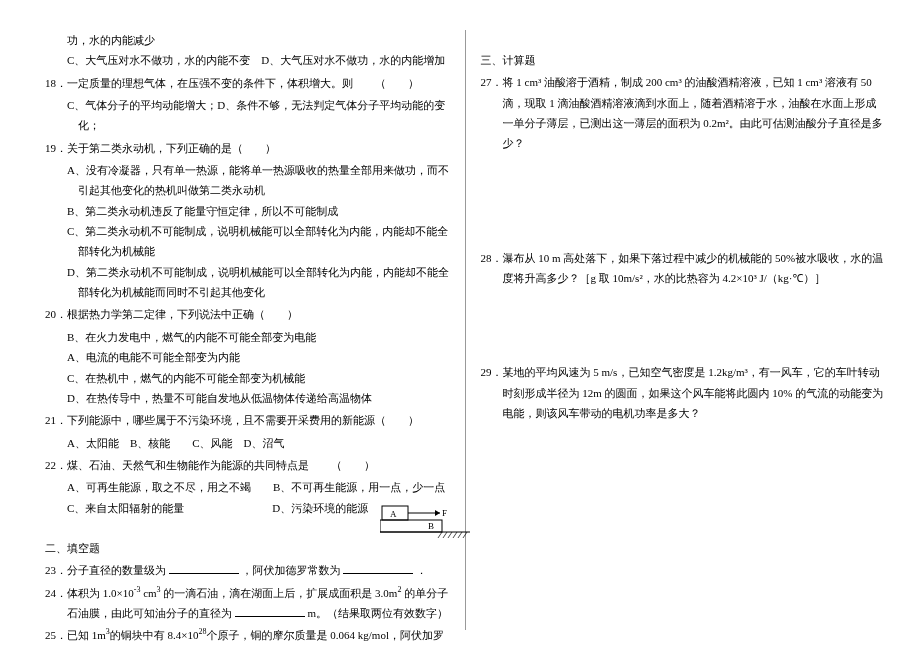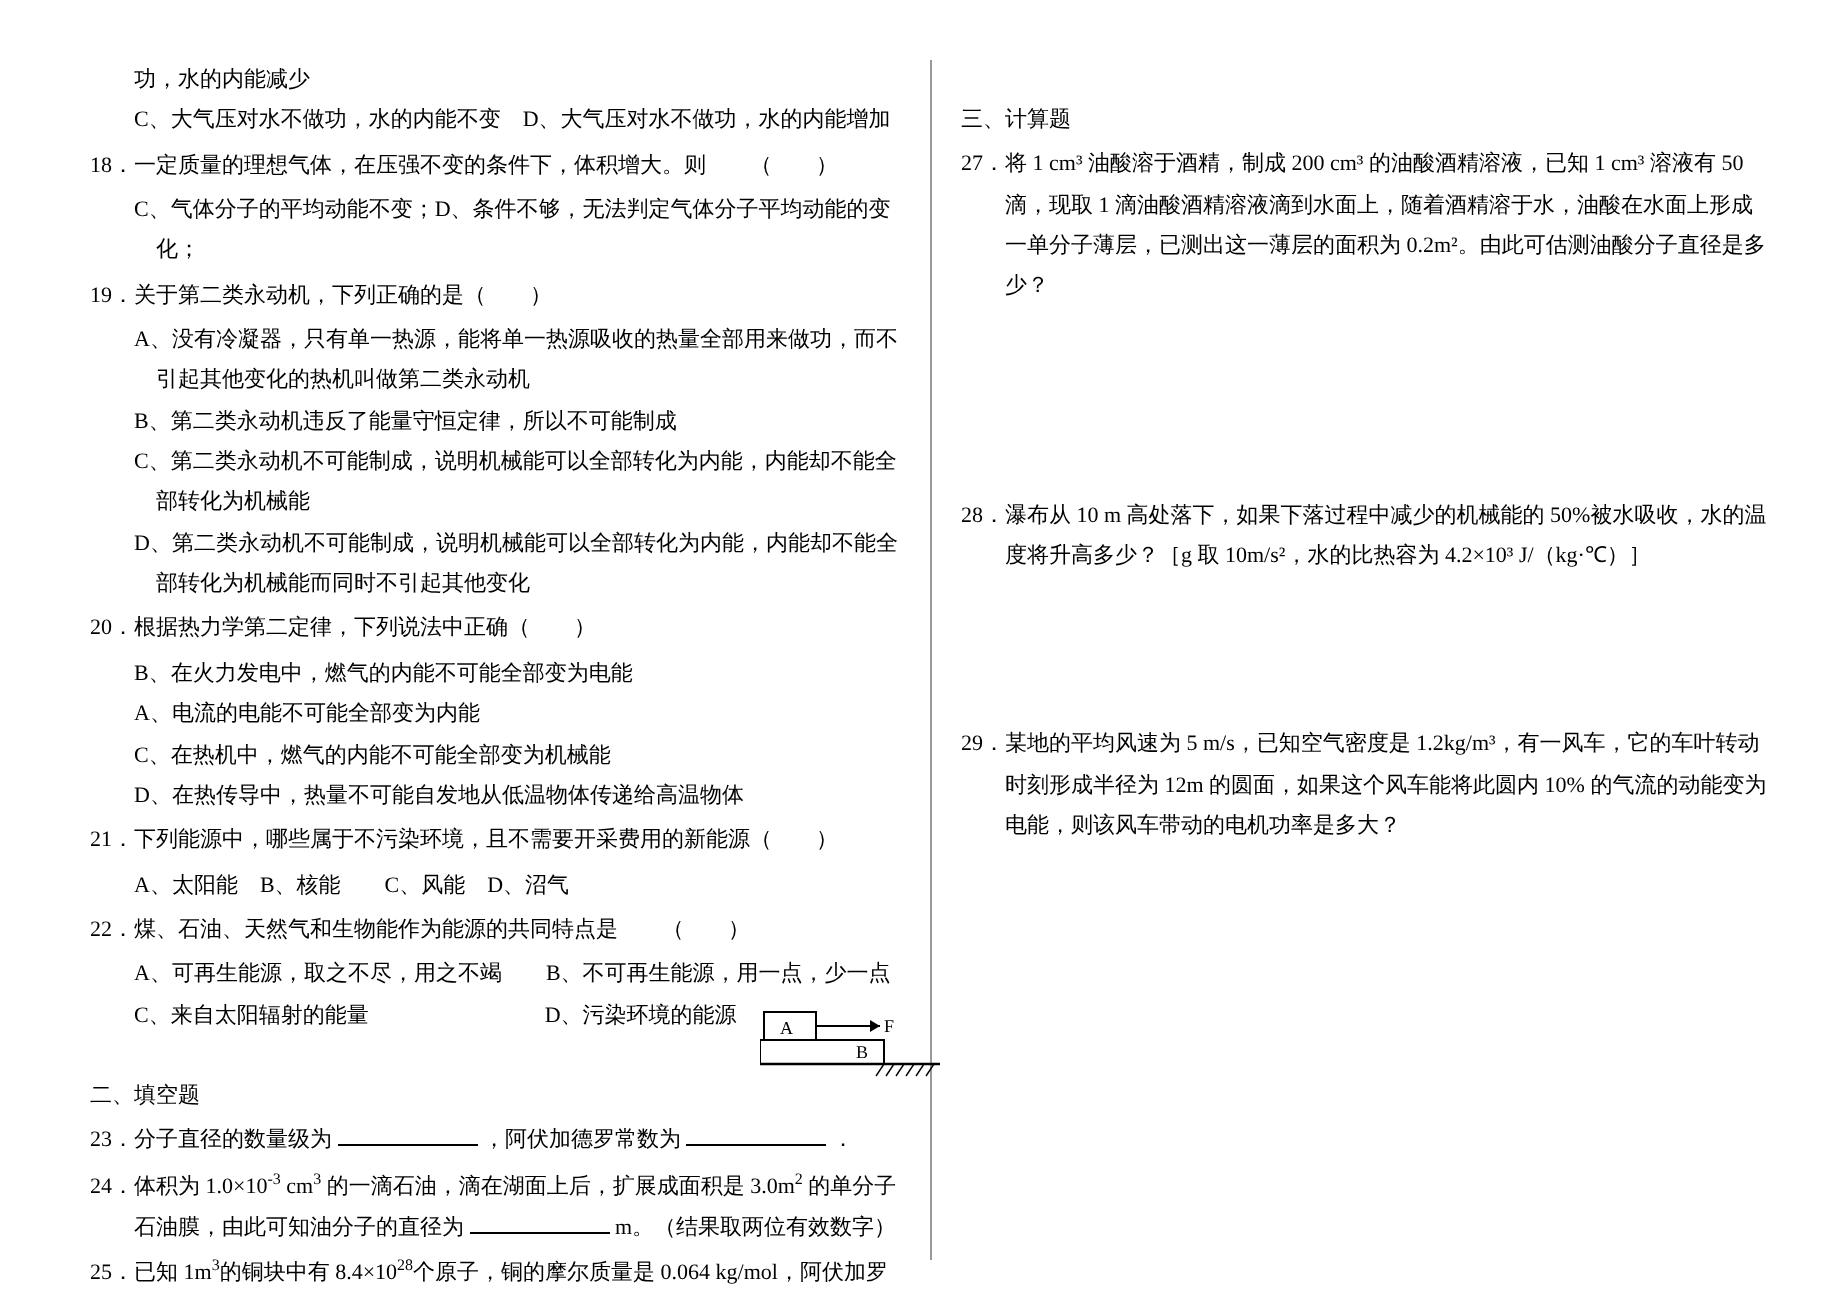--- a/index.html
+++ b/index.html
@@ -75,21 +75,21 @@
   <div class="col col-left">
 
     <div class="opt">功，水的内能减少</div>
     <div class="opt-inline">
       <span>C、大气压对水不做功，水的内能不变</span>
       &nbsp;&nbsp;
       <span>D、大气压对水不做功，水的内能增加</span>
     </div>
 
     <div class="q">18．一定质量的理想气体，在压强不变的条件下，体积增大。则　　（　　）</div>
-    <div class="opt">C、气体分子的平均动能不变；D、条件不够，无法判定气体分子平均动能的变化；</div>
+    <div class="opt">C、气体分子的平均动能增大；D、条件不够，无法判定气体分子平均动能的变化；</div>
 
     <div class="q">19．关于第二类永动机，下列正确的是（　　）</div>
     <div class="opt">A、没有冷凝器，只有单一热源，能将单一热源吸收的热量全部用来做功，而不引起其他变化的热机叫做第二类永动机</div>
     <div class="opt">B、第二类永动机违反了能量守恒定律，所以不可能制成</div>
     <div class="opt">C、第二类永动机不可能制成，说明机械能可以全部转化为内能，内能却不能全部转化为机械能</div>
     <div class="opt">D、第二类永动机不可能制成，说明机械能可以全部转化为内能，内能却不能全部转化为机械能而同时不引起其他变化</div>
 
     <div class="q">20．根据热力学第二定律，下列说法中正确（　　）</div>
     <div class="opt">B、在火力发电中，燃气的内能不可能全部变为电能</div>
     <div class="opt">A、电流的电能不可能全部变为内能</div>

